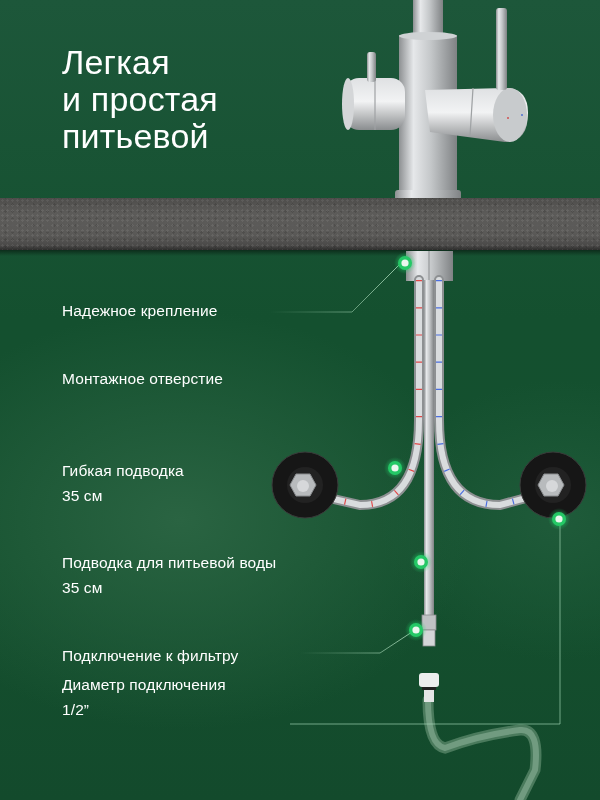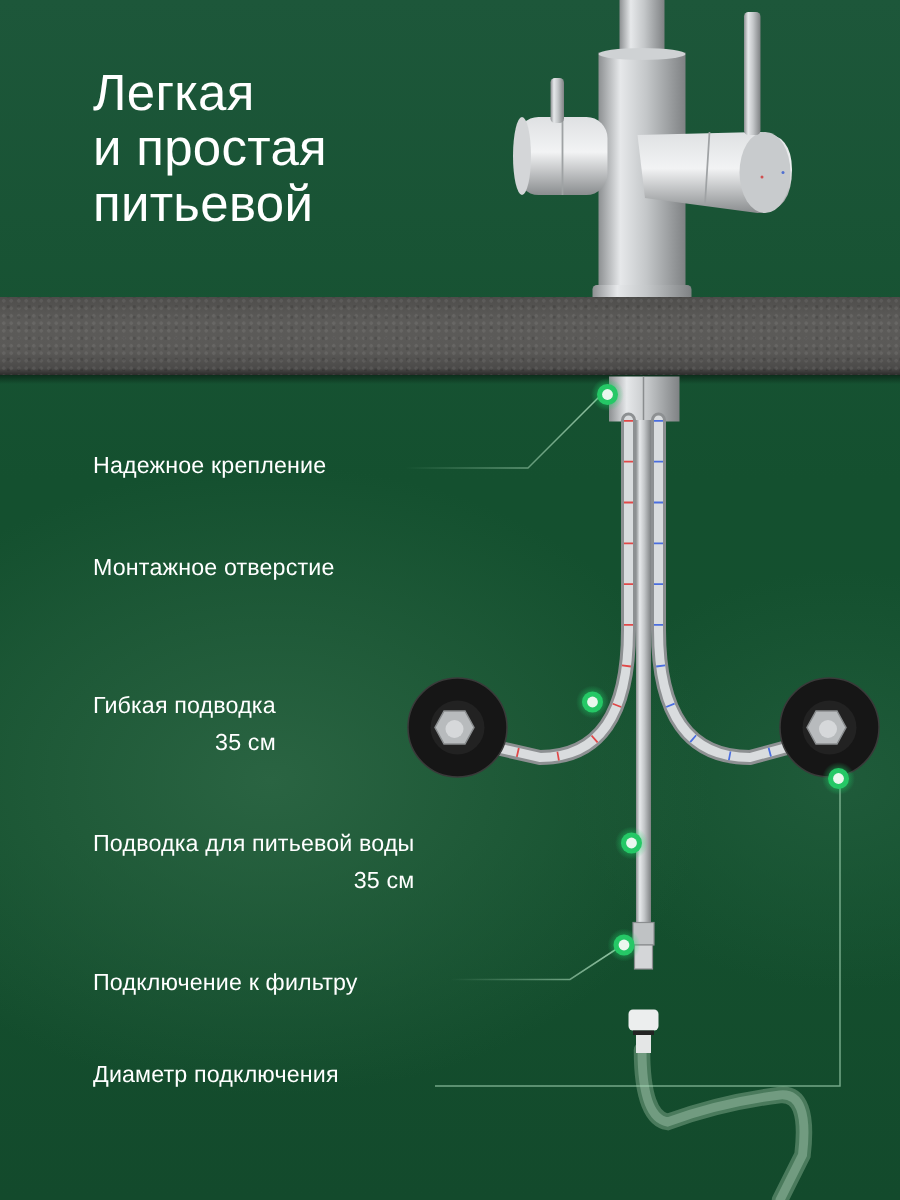--- a/index.html
+++ b/index.html
@@ -29,21 +29,21 @@
     background-position: 0 0, 2px 3px;
   }
   .counter-shadow {
     position: absolute; left: 0; top: 250px; width: 600px; height: 6px;
     background: linear-gradient(180deg, rgba(0,0,0,0.45), rgba(0,0,0,0));
   }
   .label {
     position: absolute; left: 62px; color: #ffffff;
     font-size: 15.5px; line-height: 25px; letter-spacing: 0.1px;
   }
-  .label span { display: block; text-align: right; }
+  .label span { display: block; }
   svg.art { position: absolute; left: 0; top: 0; }
 </style>
 </head>
 <body>
 
 <svg class="art" width="600" height="800" viewBox="0 0 600 800">
   <defs>
     <linearGradient id="steel" x1="0" x2="1" y1="0" y2="0">
       <stop offset="0" stop-color="#8d9092"></stop>
       <stop offset="0.25" stop-color="#e6e8ea"></stop>
@@ -206,15 +206,16 @@
 
 <div class="label" style="top:550px">
   <span>Подводка для питьевой воды</span>
   <span>35 см</span>
 </div>
 
 <div class="label" style="top:643px">
   <span>Подключение к фильтру</span>
 </div>
 
-<div class="label" style="top:704px">
+<div class="label" style="top:672px">
   <span>Диаметр подключения</span>
+  <span>1/2”</span>
 </div>
 
 </body></html>

